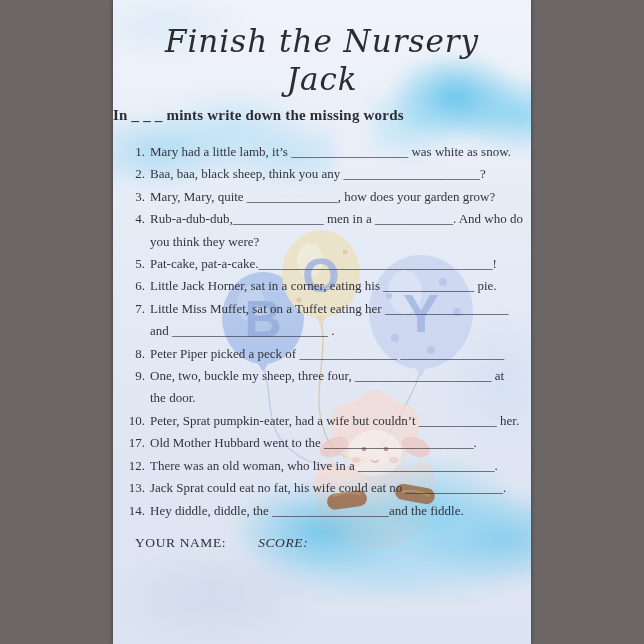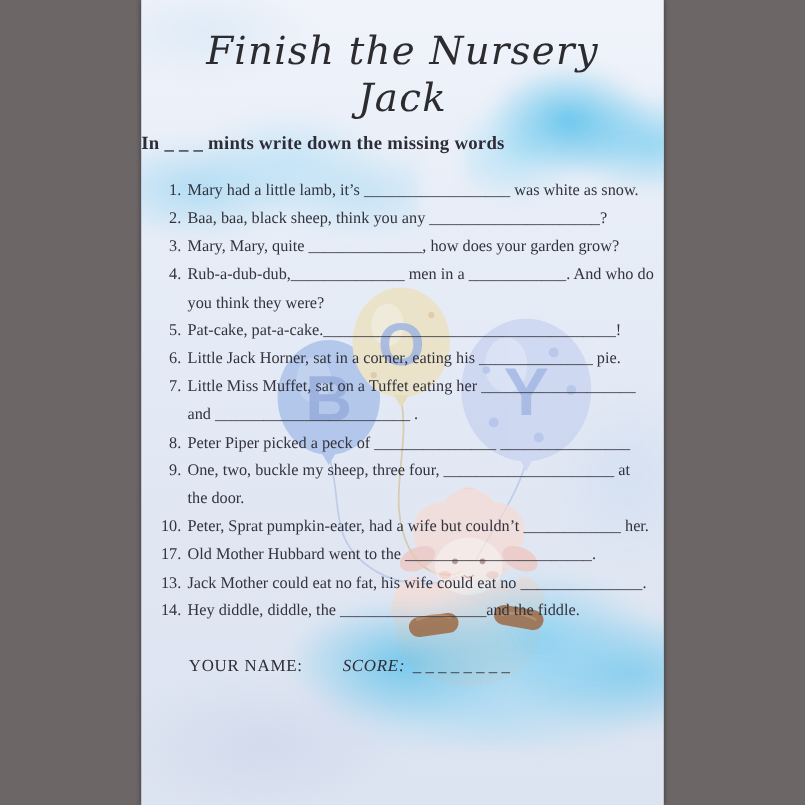--- a/index.html
+++ b/index.html
@@ -57,21 +57,21 @@
   }
   .subtitle{
     margin-top:9px;text-align:left;font-weight:bold;
     font-size:15px;color:#2d2d38;letter-spacing:.2px;
   }
   ol.rhymes{list-style:none;margin:17px 0 0;padding:0 8px 0 10px;}
   ol.rhymes li{display:flex;line-height:22.4px;font-size:13px;color:#33333d;}
   ol.rhymes .num{flex:none;width:22px;text-align:right;margin-right:5px;}
   ol.rhymes .txt{flex:1;}
   .footer{
-    display:flex;align-items:flex-end;margin-top:25px;padding-left:38px;
+    display:flex;align-items:flex-end;margin-top:13px;padding-left:22px;
     font-size:13.5px;letter-spacing:.6px;color:#2d2d38;
   }
   .footer .blank{letter-spacing:0;}
   .footer .score-group{margin-left:26px;font-style:italic;}
   .label{margin-right:6px;}
   .group{display:flex;align-items:baseline;}
 </style>
 </head>
 <body>
 
@@ -206,38 +206,41 @@
   <li>
     <span class="num">10.</span>
     <span class="txt">Peter, Sprat pumpkin-eater, had a wife but couldn’t ____________ her.</span>
   </li>
 
   <li>
     <span class="num">17.</span>
     <span class="txt">Old Mother Hubbard went to the _______________________.</span>
   </li>
 
+  <li>
+    <span class="num">12.</span>
+    <span class="txt">There was an old woman, who live in a _____________________.</span>
+  </li>
 
   <li>
     <span class="num">13.</span>
-    <span class="txt">Jack Mother could eat no fat, his wife could eat no _______________.</span>
+    <span class="txt">Jack Sprat could eat no fat, his wife could eat no _______________.</span>
   </li>
 
   <li>
     <span class="num">14.</span>
     <span class="txt">Hey diddle, diddle, the __________________and the fiddle.</span>
   </li>
 
 </ol>
 
       <div class="footer">
         <div class="group">
           <span class="label">YOUR NAME:</span>
         </div>
         <div class="group score-group">
           <span class="label">SCORE:</span>
-          <span class="blank">_ _ _ _ _ _ _ _</span>
         </div>
       </div>
     </div>
 
   </div>
 </div>
 
 </body></html>

